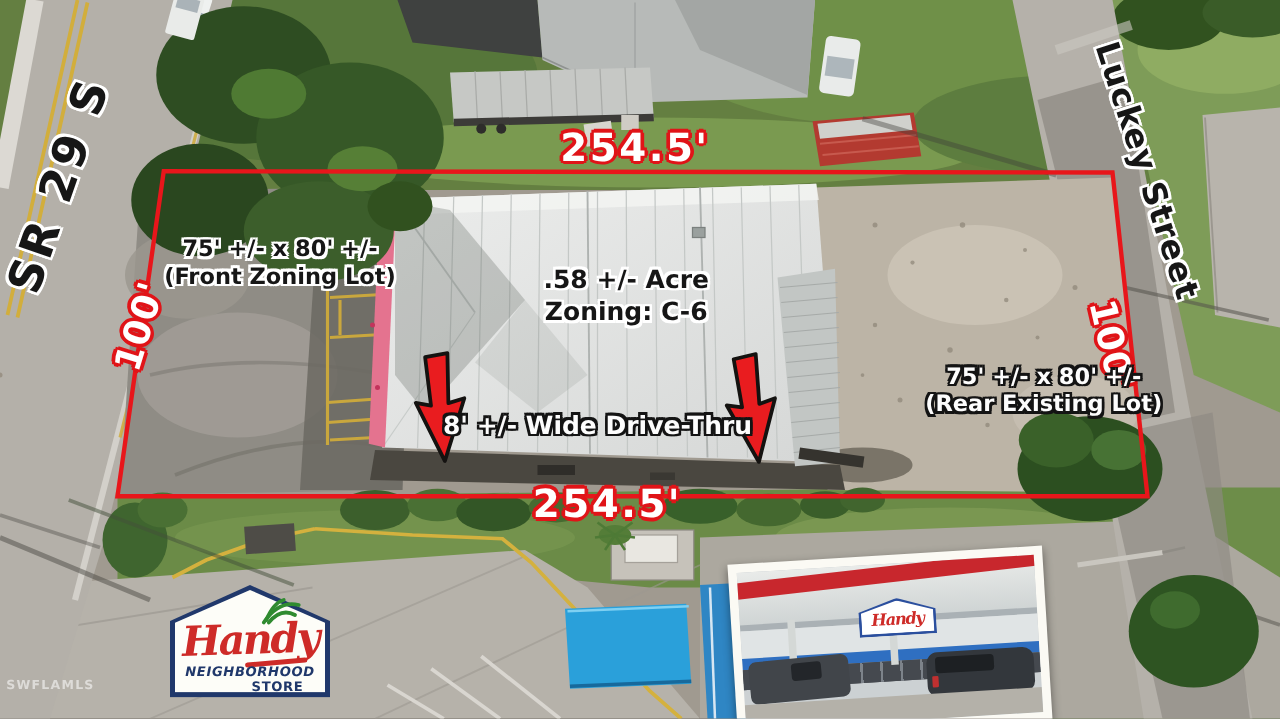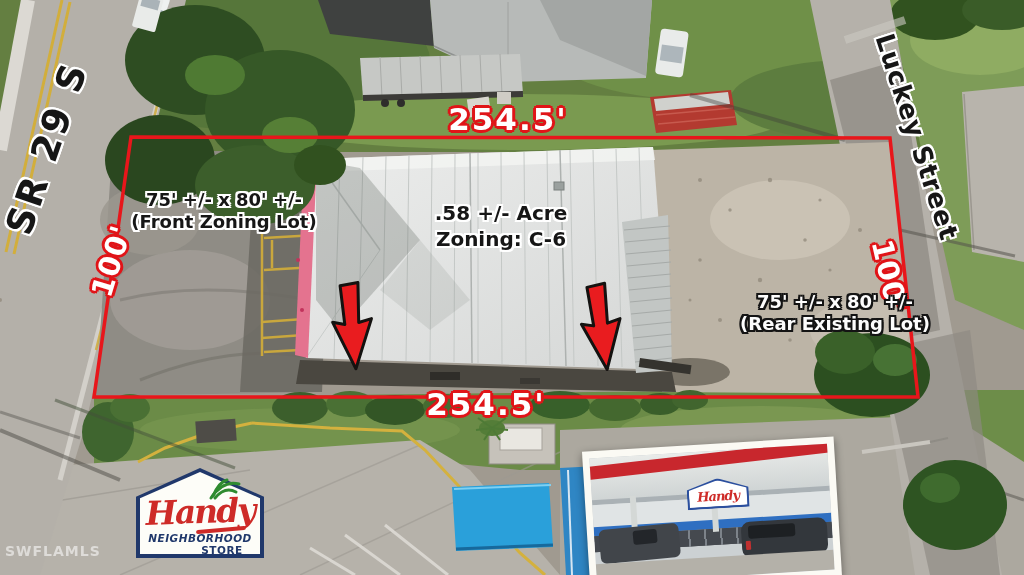--- a/index.html
+++ b/index.html
@@ -27,24 +27,24 @@
         transform:translate(-50%,-50%) rotate(-71deg);}
   #luckey{left:917px;top:137px;font-size:26px;letter-spacing:1px;
         transform:translate(-50%,-50%) rotate(72deg);}
   #dimTop{left:508px;top:119px;font-size:31px;letter-spacing:2px;}
   #dimBottom{left:486px;top:404px;font-size:31px;letter-spacing:2px;}
   #dimLeft{left:112px;top:261px;font-size:29px;letter-spacing:1px;
         transform:translate(-50%,-50%) rotate(-73deg);}
   #dimRight{left:889px;top:276px;font-size:29px;letter-spacing:1px;
         transform:translate(-50%,-50%) rotate(77deg);}
   #frontPark{left:200px;top:211px;font-size:18px;line-height:22px;}
-  #siteInfo{left:477px;top:226px;font-size:20px;line-height:26px;}
+  #siteInfo{left:477px;top:236px;font-size:20px;line-height:26px;}
   #driveThru{left:478px;top:340px;font-size:20px;}
   #rearPark{left:811px;top:313px;font-size:18px;line-height:22px;}
-  #watermark{left:5px;top:544px;font-size:14px;letter-spacing:1px;font-weight:700;
+  #watermark{left:5px;top:544px;font-size:10px;letter-spacing:1px;font-weight:700;
         color:rgba(255,255,255,.55);z-index:8;}
 
   
   .logo{position:absolute;left:136px;top:468px;width:128px;height:90px;z-index:7;}
   .logo .shell{position:absolute;inset:0;background:#20386b;
         clip-path:polygon(50% 0,100% 32%,100% 100%,0 100%,0 32%);}
   .logo .inner{position:absolute;inset:4px;background:#fdfdf8;
         clip-path:polygon(50% 0,100% 32%,100% 100%,0 100%,0 32%);}
   .logo .brand{position:absolute;left:0;right:0;top:24px;text-align:center;
         font-family:"DejaVu Serif",serif;font-style:italic;font-weight:700;
@@ -392,20 +392,21 @@
   <div id="frontPark" class="lbl ow ctr multi">
     <span class="ln">75' +/- x 80' +/-</span>
     <span class="ln">(Front Zoning Lot)</span>
   </div>
 
   <div id="siteInfo" class="lbl ow ctr multi">
     <span class="ln">.58 +/- Acre</span>
     <span class="ln">Zoning: C-6</span>
   </div>
 
+  <div id="driveThru" class="lbl ob ctr">8' +/- Wide Drive-Thru</div>
 
   <div id="rearPark" class="lbl ob ctr multi">
     <span class="ln">75' +/- x 80' +/-</span>
     <span class="ln">(Rear Existing Lot)</span>
   </div>
 
   <div class="logo">
     <div class="shell"></div>
     <div class="inner"></div>
     <svg class="palm" viewBox="0 0 34 24">

